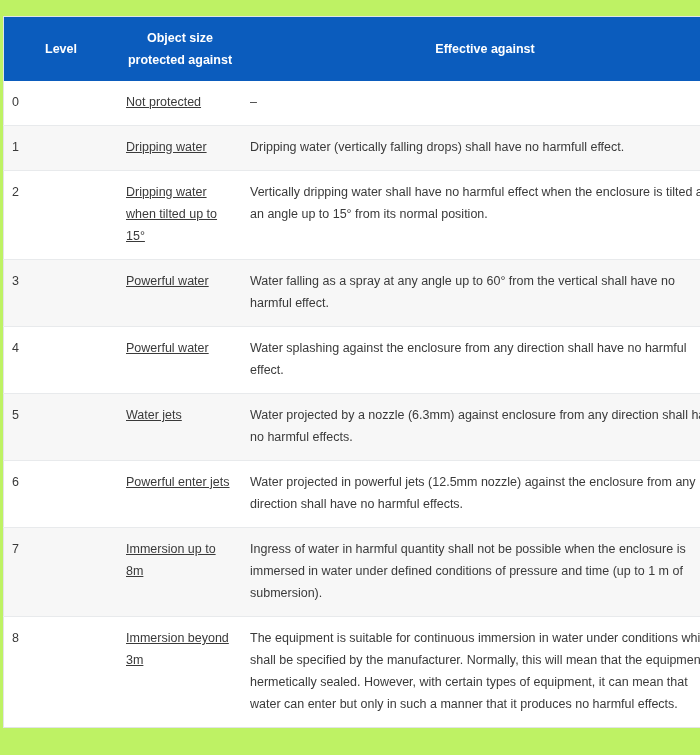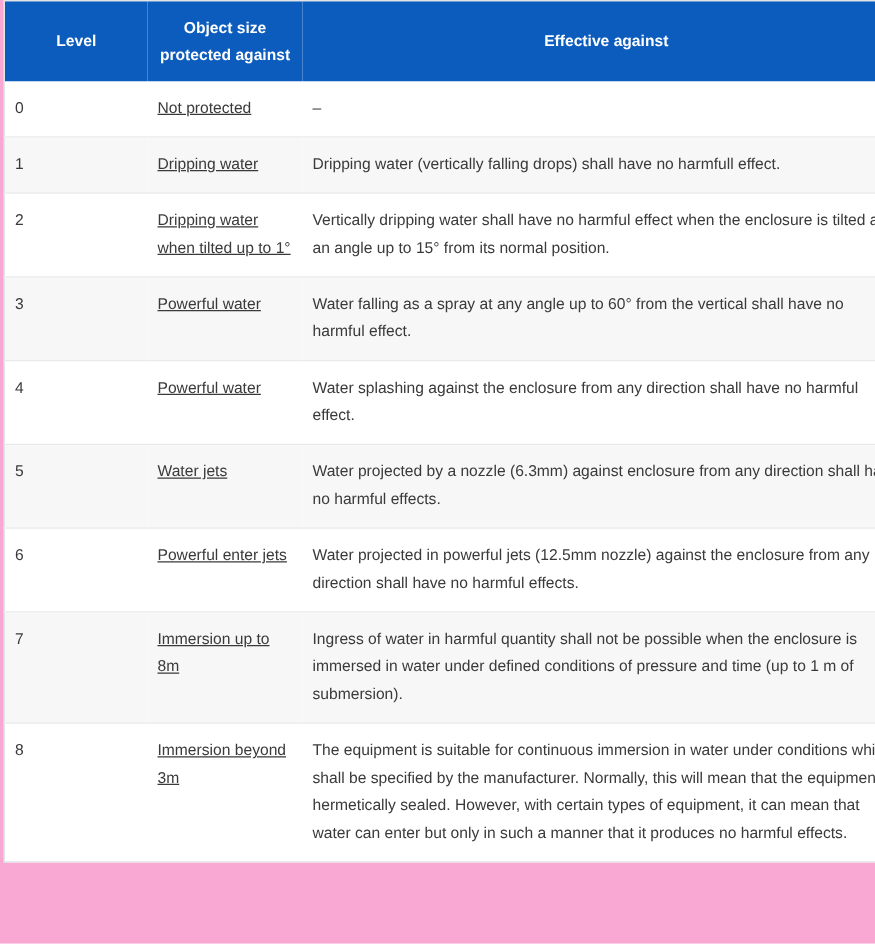--- a/index.html
+++ b/index.html
@@ -7,22 +7,22 @@
     padding: 0;
     width: 700px;
     height: 755px;
     background: #ffffff;
     font-family: "Liberation Sans", sans-serif;
   }
   .page {
     width: 700px;
     height: 755px;
     box-sizing: border-box;
-    padding: 0 9px 0 3px;
-    background: #f9a8d4;
+    padding: 16px 9px 0 3px;
+    background: #bef264;
     overflow: hidden;
   }
   table.ip-table {
     width: 688px;
     border-collapse: collapse;
     table-layout: fixed;
     border: 1px solid #e2e4e6;
     background: #ffffff;
   }
   table.ip-table thead th {
@@ -84,21 +84,21 @@
           <td class="cell-object">Not protected</td>
           <td class="cell-effect">–</td>
         </tr>
         <tr class="stripe">
           <td class="cell-level">1</td>
           <td class="cell-object">Dripping water</td>
           <td class="cell-effect">Dripping water (vertically falling drops) shall have no harmfull effect.</td>
         </tr>
         <tr>
           <td class="cell-level">2</td>
-          <td class="cell-object">Dripping water when tilted up to 1°</td>
+          <td class="cell-object">Dripping water when tilted up to 15°</td>
           <td class="cell-effect">Vertically dripping water shall have no harmful effect when the enclosure is tilted at an angle up to 15° from its normal position.</td>
         </tr>
         <tr class="stripe">
           <td class="cell-level">3</td>
           <td class="cell-object">Powerful water</td>
           <td class="cell-effect">Water falling as a spray at any angle up to 60° from the vertical shall have no harmful effect.</td>
         </tr>
         <tr>
           <td class="cell-level">4</td>
           <td class="cell-object">Powerful water</td>

